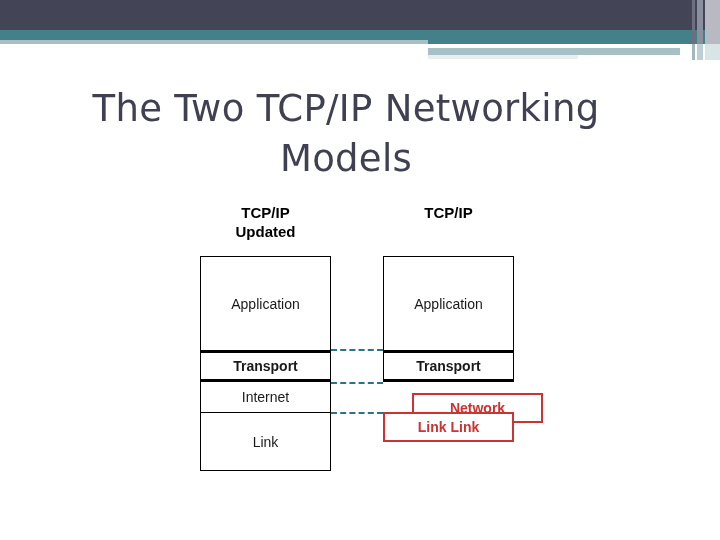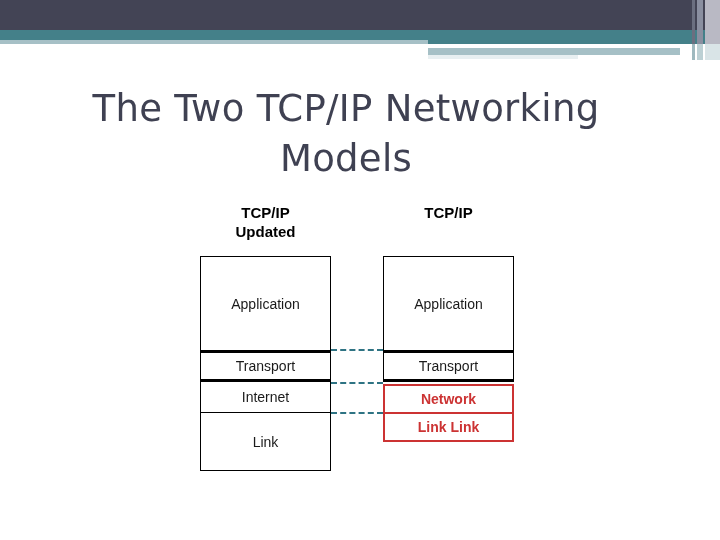--- a/index.html
+++ b/index.html
@@ -125,38 +125,38 @@
     align-items: center;
     justify-content: center;
     font-size: 14px;
     background: #ffffff;
   }
   .layer-black {
     border: 1px solid #000000;
     color: #1a1a1a;
     font-weight: 400;
   }
-  .layer-black.thick-top    { border-top-width: 3px; }
+  .layer-black.thick-top    { border-top-width: 3px; font-weight: bold; }
   .layer-black.thick-bottom { border-bottom-width: 3px; }
   .layer-red {
     border: 2px solid #cc3333;
     color: #cc3333;
     font-weight: bold;
   }
 
   
   .l-app  { top: 0px;  height: 95px; }
   .l-tra  { top: 94px; height: 32px; }
   .l-int  { top: 125px;height: 32px; }
   .l-link { top: 156px;height: 59px; }
 
   
   .r-app  { top: 0px;   height: 95px; }
   .r-tra  { top: 94px;  height: 32px; }
-  .r-net  { top: 128px; height: 30px; }
+  .r-net  { top: 137px; height: 30px; margin-left: 29px; }
   .r-dat  { top: 156px; height: 30px; }
   .r-phy  { top: 186px; height: 29px; }
 
   
   .connector {
     position: absolute;
     left: 331px;
     width: 52px;
     height: 0;
     border-top: 2px dashed #2e7383;

